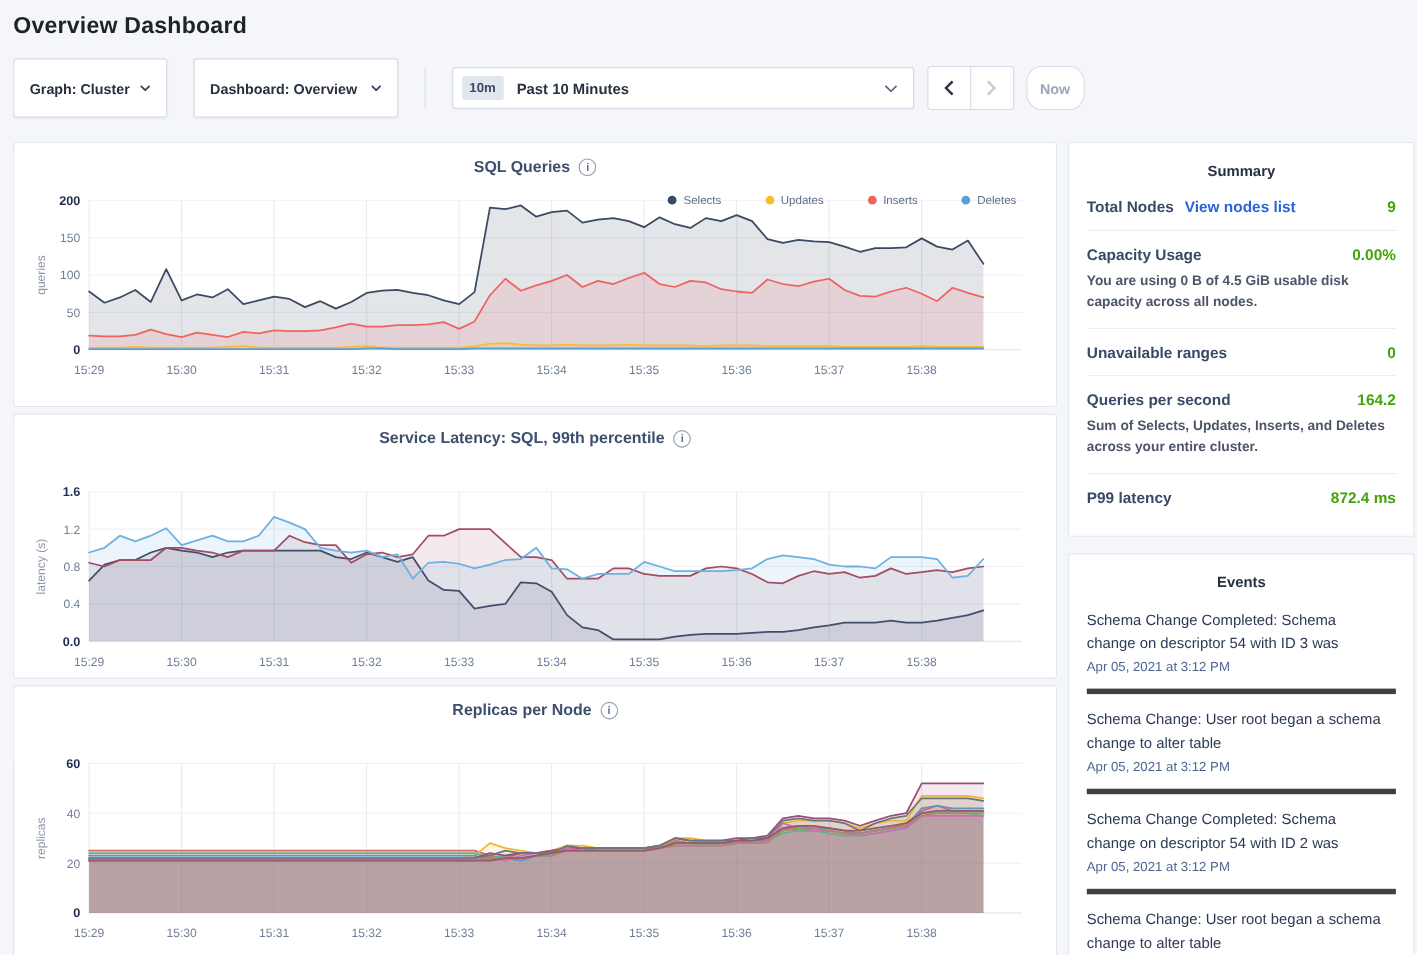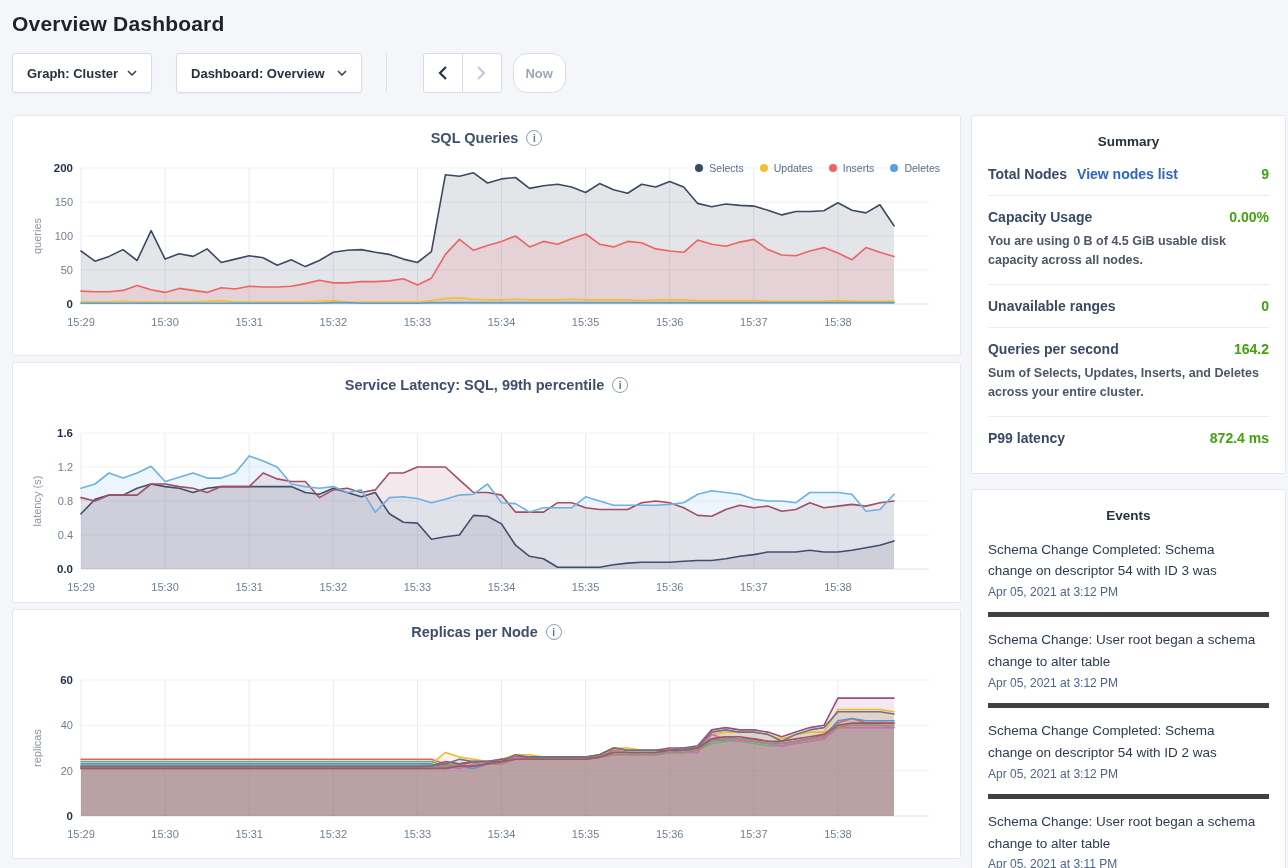--- a/index.html
+++ b/index.html
@@ -3,21 +3,21 @@
 <meta charset="utf-8">
 <style>
   * { margin:0; padding:0; box-sizing:border-box; }
   html,body { width:1288px; height:868px; overflow:hidden; background:#f4f6fa;
               font-family:"Liberation Sans", sans-serif; color:#26303f; }
   .wrap { padding:0 2px 0 12px; }
   .page-title { padding-top:12px; font-size:21px; font-weight:600; color:#1d222b; letter-spacing:.2px; }
 
   
   .controls { margin-top:17px; display:flex; align-items:center; }
-  .btn { height:40px; background:#fff; border:1px solid #d6dce6; border-radius:3px;
+  .btn { height:54px; background:#fff; border:1px solid #d6dce6; border-radius:3px;
          display:inline-flex; align-items:center; gap:9px; padding:0 14px;
          font-size:13px; font-weight:700; color:#26303f; cursor:pointer;
          box-shadow:0 1px 2px rgba(30,40,60,.04); }
   .btn + .btn { margin-left:24px;gap:12px; }
   .vdiv { width:1px; height:38px; background:#dbe0e9; margin:0 24px; }
   .timepicker { width:420px; height:38px; background:#fff; border:1px solid #d6dce6; border-radius:3px;
                 display:flex; align-items:center; padding:0 14px 0 8px; gap:12px; cursor:pointer;
                 box-shadow:0 1px 2px rgba(30,40,60,.04); }
   .timebadge { background:#e2e7ef; border-radius:3px; padding:4px 7px; font-size:12px; font-weight:700; color:#3a4763; }
   .timelabel { font-size:13.5px; font-weight:700; color:#26303f; flex:1; }
@@ -36,21 +36,21 @@
   .col-right { width:318px; }
   .panel { background:#fff; border:1px solid #e3e8ef; border-radius:3px; }
 
   
   .chart-panel { height:241px; overflow:hidden; padding:10px 16px 4px; margin-bottom:6px; position:relative; }
   .chart-panel.tall { height:250px; margin-bottom:0; }
   .chart-title-row { display:flex; align-items:center; justify-content:center; gap:8px; height:24px; }
   .chart-title { font-size:14.5px; font-weight:700; color:#3e4f6d; }
   .info-icon { width:16px; height:16px; border:1px solid #8e9cb3; border-radius:50%; color:#5f6e8a;
                font-size:10px; font-weight:600; display:inline-flex; align-items:center; justify-content:center; cursor:pointer; }
-  .legend { position:absolute; top:46px; right:20px; display:flex; gap:16px;margin-left:16px; }
+  .legend { position:absolute; top:46px; right:36px; display:flex; gap:40px;margin-left:16px; }
   .legend-item { display:inline-flex; align-items:center; gap:6px; font-size:10.5px; color:#5e6d89; cursor:pointer; }
   .legend-dot { width:8px; height:8px; border-radius:50%; display:inline-block; }
   .chart-svg { display:block; margin-top:10px; }
   .grid-v { stroke:#e7ebf2; stroke-width:1; }
   .grid-h { stroke:#eef1f6; stroke-width:1; }
   .grid-zero { stroke:#dde2eb; stroke-width:1; }
   .xtick { font-size:11px; fill:#6f7e96; text-anchor:middle; }
   .ytick { font-size:11px; fill:#6f7e96; text-anchor:end; }
   .ytick.boldtick { font-weight:700; fill:#1f2f4f; font-size:11.5px; }
   .ylab { font-size:11px; fill:#8b94a8; text-anchor:middle; }
@@ -86,20 +86,27 @@
           <polyline points="1,1 5,5 9,1" fill="none" stroke="#3a4560" stroke-width="1.6"></polyline>
         </svg>
     </button>
     <button class="btn">
       <span>Dashboard: Overview</span>
       <svg width="10" height="6">
           <polyline points="1,1 5,5 9,1" fill="none" stroke="#3a4560" stroke-width="1.6"></polyline>
         </svg>
     </button>
     <div class="vdiv"></div>
+    <div class="timepicker">
+      <span class="timebadge">10m</span>
+      <span class="timelabel">Past 10 Minutes</span>
+      <svg width="12" height="7">
+          <polyline points="1,1 6,6 11,1" fill="none" stroke="#5a6880" stroke-width="1.5"></polyline>
+        </svg>
+    </div>
     <div class="arrowgroup">
       <div class="arrowbtn first">
         <svg width="9" height="14">
             <polyline points="8,1 2,7 8,13" fill="none" stroke="#26303f" stroke-width="2.2"></polyline>
           </svg>
       </div>
       <div class="arrowbtn last">
         <svg width="9" height="14">
             <polyline points="1,1 7,7 1,13" fill="none" stroke="#c3cbd8" stroke-width="2.2"></polyline>
           </svg>

